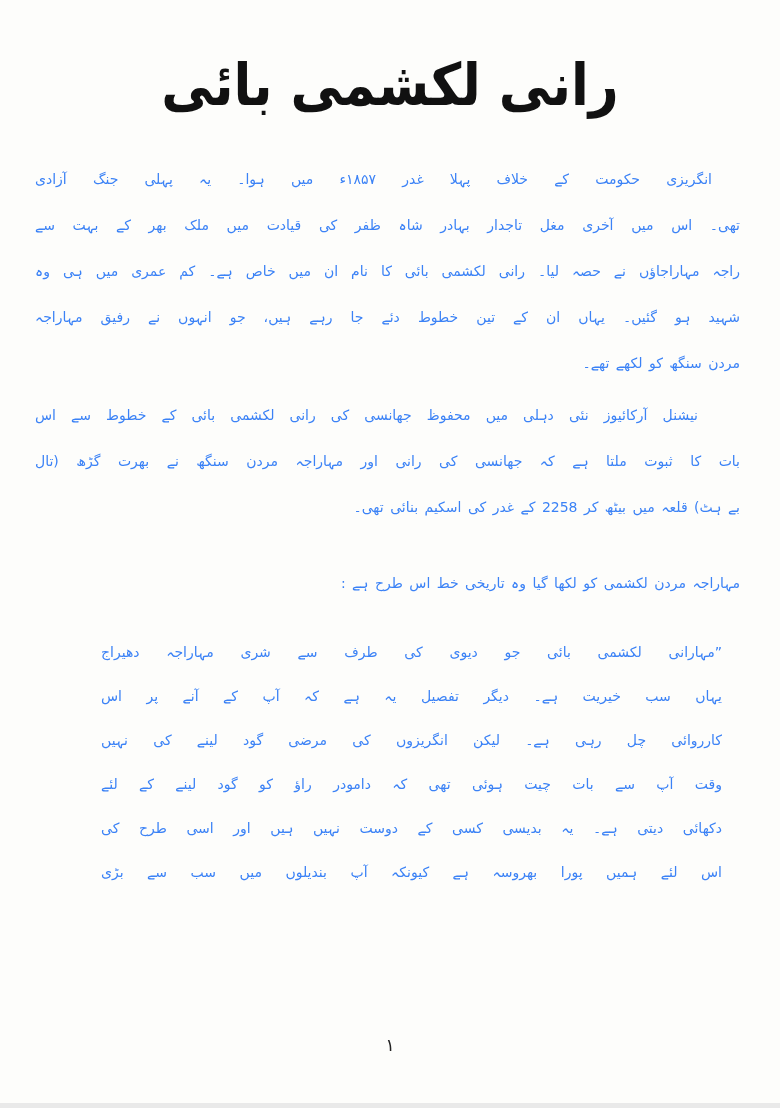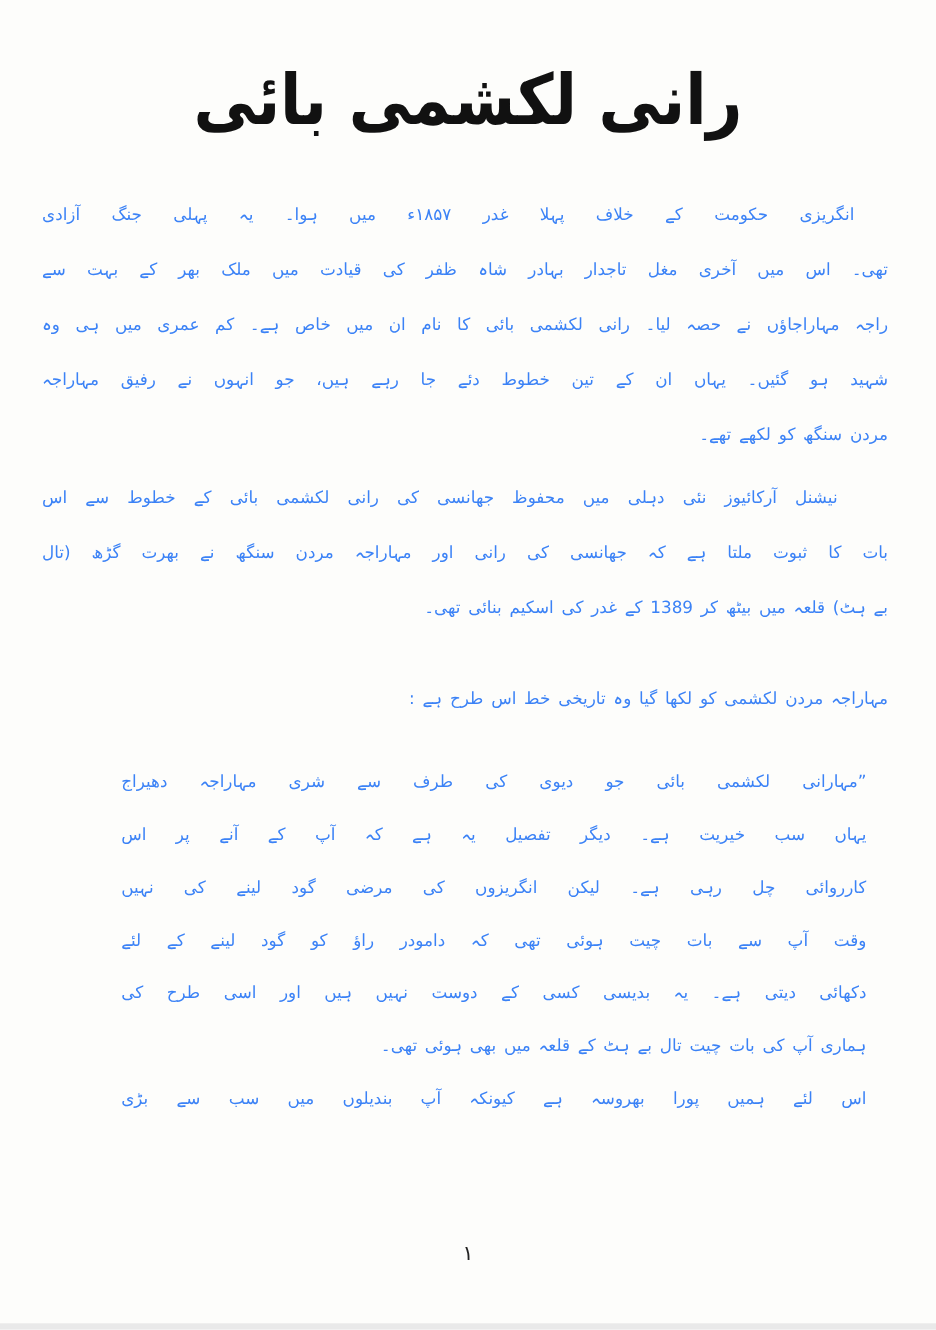--- a/index.html
+++ b/index.html
@@ -71,32 +71,31 @@
       <div class="line j indent1">انگریزی حکومت کے خلاف پہلا غدر ۱۸۵۷ء میں ہوا۔ یہ پہلی جنگ آزادی</div>
       <div class="line j">تھی۔ اس میں آخری مغل تاجدار بہادر شاہ ظفر کی قیادت میں ملک بھر کے بہت سے</div>
       <div class="line j">راجہ مہاراجاؤں نے حصہ لیا۔ رانی لکشمی بائی کا نام ان میں خاص ہے۔ کم عمری میں ہی وہ</div>
       <div class="line j">شہید ہو گئیں۔ یہاں ان کے تین خطوط دئے جا رہے ہیں، جو انہوں نے رفیق مہاراجہ</div>
       <div class="line">مردن سنگھ کو لکھے تھے۔</div>
     </div>
 
     <div class="para para2">
       <div class="line j indent2">نیشنل آرکائیوز نئی دہلی میں محفوظ جھانسی کی رانی لکشمی بائی کے خطوط سے اس</div>
       <div class="line j">بات کا ثبوت ملتا ہے کہ جھانسی کی رانی اور مہاراجہ مردن سنگھ نے بھرت گڑھ (تال</div>
-      <div class="line">بے ہٹ) قلعہ میں بیٹھ کر 1389 کے غدر کی اسکیم بنائی تھی۔</div>
+      <div class="line">بے ہٹ) قلعہ میں بیٹھ کر 2258 کے غدر کی اسکیم بنائی تھی۔</div>
     </div>
 
     <div class="line intro-line">مہاراجہ مردن لکشمی کو لکھا گیا وہ تاریخی خط اس طرح ہے :</div>
 
     <div class="letter">
       <div class="line j">”مہارانی لکشمی بائی جو دیوی کی طرف سے شری مہاراجہ دھیراج</div>
       <div class="line j">یہاں سب خیریت ہے۔ دیگر تفصیل یہ ہے کہ آپ کے آنے پر اس</div>
       <div class="line j">کارروائی چل رہی ہے۔ لیکن انگریزوں کی مرضی گود لینے کی نہیں</div>
       <div class="line j">وقت آپ سے بات چیت ہوئی تھی کہ دامودر راؤ کو گود لینے کے لئے</div>
       <div class="line j">دکھائی دیتی ہے۔ یہ بدیسی کسی کے دوست نہیں ہیں اور اسی طرح کی</div>
-      <div class="line">ہماری آپ کی بات چیت تال بے ہٹ کے قلعہ میں بھی ہوئی تھی۔</div>
       <div class="line j">اس لئے ہمیں پورا بھروسہ ہے کیونکہ آپ بندیلوں میں سب سے بڑی</div>
     </div>
 
   </div>
 
   <div class="page-number">۱</div>
 
 </div>
 
 </body></html>

